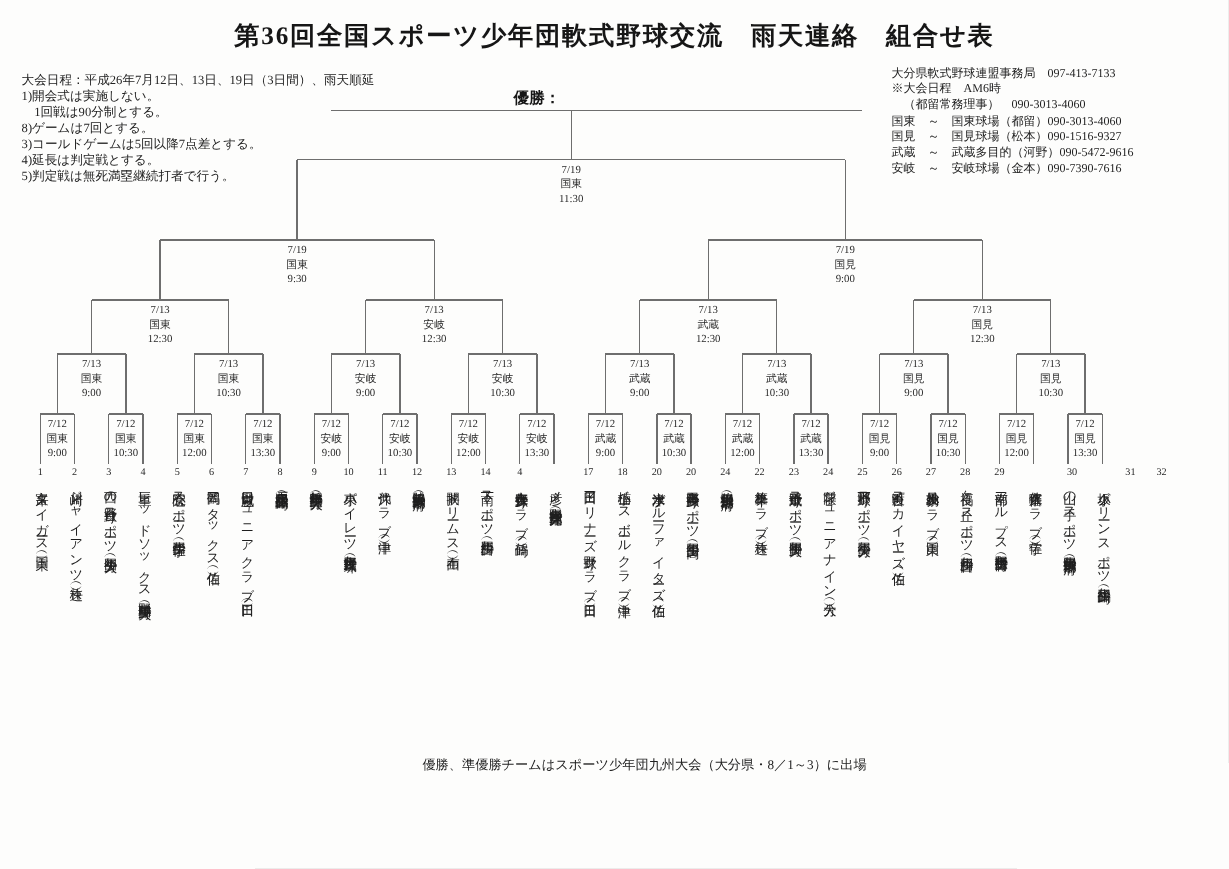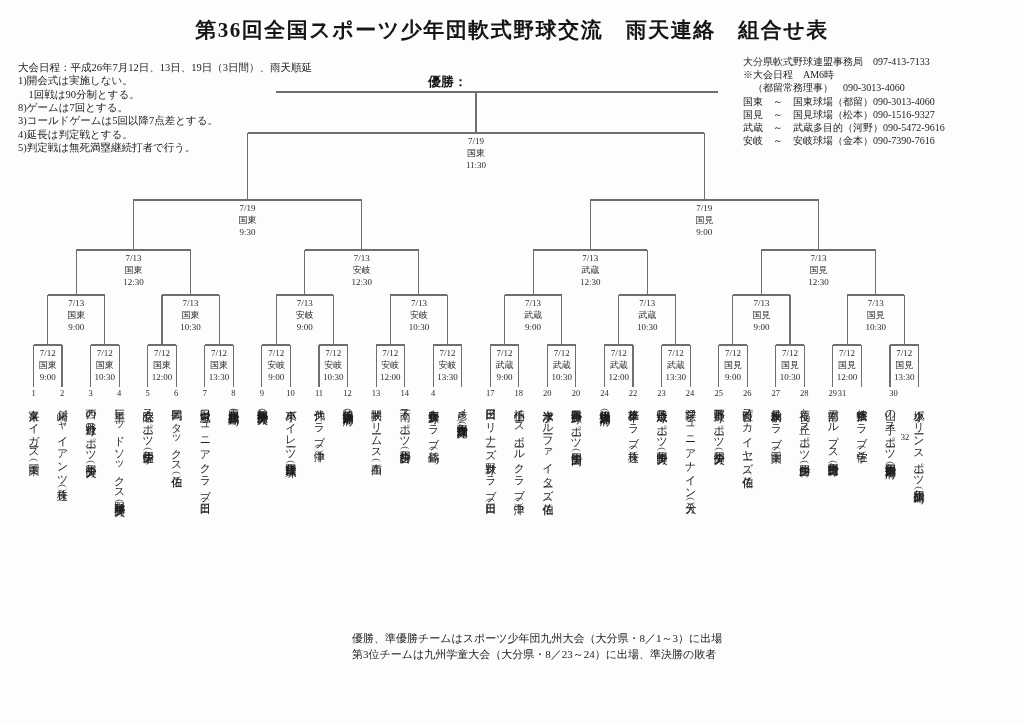--- a/index.html
+++ b/index.html
@@ -54,21 +54,21 @@
 
   <div class="notes" id="notes-left"><div>大会日程：平成26年7月12日、13日、19日（3日間）、雨天順延</div><div>1)開会式は実施しない。</div><div>　1回戦は90分制とする。</div><div>8)ゲームは7回とする。</div><div>3)コールドゲームは5回以降7点差とする。</div><div>4)延長は判定戦とする。</div><div>5)判定戦は無死満塁継続打者で行う。</div></div>
   <div class="contact" id="contact-right"><div>大分県軟式野球連盟事務局　097-413-7133</div><div>※大会日程　AM6時</div><div>　（都留常務理事）　090-3013-4060</div><div>国東　～　国東球場（都留）090-3013-4060</div><div>国見　～　国見球場（松本）090-1516-9327</div><div>武蔵　～　武蔵多目的（河野）090-5472-9616</div><div>安岐　～　安岐球場（金本）090-7390-7616</div></div>
 
   <svg id="bracket" width="1024" height="724" aria-hidden="true">
     <path id="bracket-path" fill="none" stroke="#6e6e6e" stroke-width="1.1" shape-rendering="crispEdges" d="M33.5 345V387M62.04838709677419 345V387M90.59677419354838 345V387M119.14516129032258 345V387M147.69354838709677 345V387M176.24193548387098 345V387M204.79032258064515 345V387M233.33870967741933 345V387M261.88709677419354 345V387M290.43548387096774 345V387M318.98387096774195 345V387M347.5322580645161 345V387M376.0806451612903 345V387M404.6290322580645 345V387M433.17741935483866 345V387M461.72580645161287 345V387M490.2741935483871 345V387M518.8225806451612 345V387M547.3709677419355 345V387M575.9193548387096 345V387M604.4677419354839 345V387M633.016129032258 345V387M661.5645161290322 345V387M690.1129032258065 345V387M718.6612903225806 345V387M747.2096774193548 345V387M775.758064516129 345V387M804.3064516129032 345V387M832.8548387096773 345V387M861.4032258064516 345V387M889.9516129032257 345V387M918.5 345V387M33.5 345H62.04838709677419M47.774193548387096 295V345M90.59677419354838 345H119.14516129032258M104.87096774193549 295V345M147.69354838709677 345H176.24193548387098M161.96774193548387 295V345M204.79032258064515 345H233.33870967741933M219.06451612903226 295V345M261.88709677419354 345H290.43548387096774M276.1612903225806 295V345M318.98387096774195 345H347.5322580645161M333.258064516129 295V345M376.0806451612903 345H404.6290322580645M390.35483870967744 295V345M433.17741935483866 345H461.72580645161287M447.45161290322574 295V345M490.2741935483871 345H518.8225806451612M504.54838709677415 295V345M547.3709677419355 345H575.9193548387096M561.6451612903226 295V345M604.4677419354839 345H633.016129032258M618.741935483871 295V345M661.5645161290322 345H690.1129032258065M675.8387096774193 295V345M718.6612903225806 345H747.2096774193548M732.9354838709677 295V345M775.758064516129 345H804.3064516129032M790.0322580645161 295V345M832.8548387096773 345H861.4032258064516M847.1290322580644 295V345M889.9516129032257 345H918.5M904.2258064516129 295V345M47.774193548387096 295H104.87096774193549M76.3225806451613 250V295M161.96774193548387 295H219.06451612903226M190.51612903225805 250V295M276.1612903225806 295H333.258064516129M304.7096774193548 250V295M390.35483870967744 295H447.45161290322574M418.9032258064516 250V295M504.54838709677415 295H561.6451612903226M533.0967741935483 250V295M618.741935483871 295H675.8387096774193M647.2903225806451 250V295M732.9354838709677 295H790.0322580645161M761.483870967742 250V295M847.1290322580644 295H904.2258064516129M875.6774193548387 250V295M76.3225806451613 250H190.51612903225805M133.41935483870967 200V250M304.7096774193548 250H418.9032258064516M361.8064516129032 200V250M533.0967741935483 250H647.2903225806451M590.1935483870967 200V250M761.483870967742 250H875.6774193548387M818.5806451612902 200V250M133.41935483870967 200H361.8064516129032M247.6129032258064 133V200M590.1935483870967 200H818.5806451612902M704.3870967741934 133V200M247.6129032258064 133H704.3870967741934M475.9999999999999 92V133M275.9999999999999 92H717.9999999999999"></path>
   </svg>
 
   <div class="champion-label" id="champion-label" style="left: 428px; top: 73px;">優勝：</div>
 
-  <div class="footer-notes" id="footer-notes"><div>優勝、準優勝チームはスポーツ少年団九州大会（大分県・8／1～3）に出場</div><div>第3位チームは九州学童大会（大分県・8／23～24）に出場、準決勝の敗者</div></div>
+  <div class="footer-notes" id="footer-notes"><div>優勝、準優勝チームはスポーツ少年団九州大会（大分県・8／1～3）に出場</div></div>
 <div class="match-label" style="left: 47.7742px; top: 347px;">
       <div>7/12</div>
       <div>国東</div>
       <div>9:00</div>
     </div>
     <div class="match-label" style="left: 104.871px; top: 347px;">
       <div>7/12</div>
       <div>国東</div>
       <div>10:30</div>
     </div>
@@ -270,17 +270,17 @@
     <div class="team-seed" style="left: 737.21px; top: 388px;">26</div>
     <div class="team-name" style="right: 270.29px; top: 401px;">渡町台スカイヤーズ（佐伯）</div>
     <div class="team-seed" style="left: 765.758px; top: 388px;">27</div>
     <div class="team-name" style="right: 241.742px; top: 401px;">妙見小天狗クラブ（国東）</div>
     <div class="team-seed" style="left: 794.306px; top: 388px;">28</div>
     <div class="team-name" style="right: 213.194px; top: 401px;">福良ヶ丘スポーツ少年団（臼杵）</div>
     <div class="team-seed" style="left: 822.855px; top: 388px;">29</div>
     <div class="team-name" style="right: 184.645px; top: 401px;">南部アルプス少年野球団（竹田）</div>
     <div class="team-seed" style="left: 851.403px; top: 388px; margin-left: 32px;">30</div>
     <div class="team-name" style="right: 156.097px; top: 401px;">宇佐八幡クラブ（宇佐）</div>
-    <div class="team-seed" style="left: 832px; top: 388px;">31</div>
+    <div class="team-seed" style="left: 932px; top: 388px;">31</div>
     <div class="team-name" style="right: 127.548px; top: 401px;">山の手スポーツ少年団野球部（別府）</div>
-    <div class="team-seed" style="left: 895px; top: 388px; margin-top: 44px;">32</div>
+    <div class="team-seed" style="left: 958px; top: 388px;">32</div>
     <div class="team-name" style="right: 99px; top: 401px;">坂小グリーンスポーツ少年団（鶴崎）</div>
   </div>
 
 </body></html>

